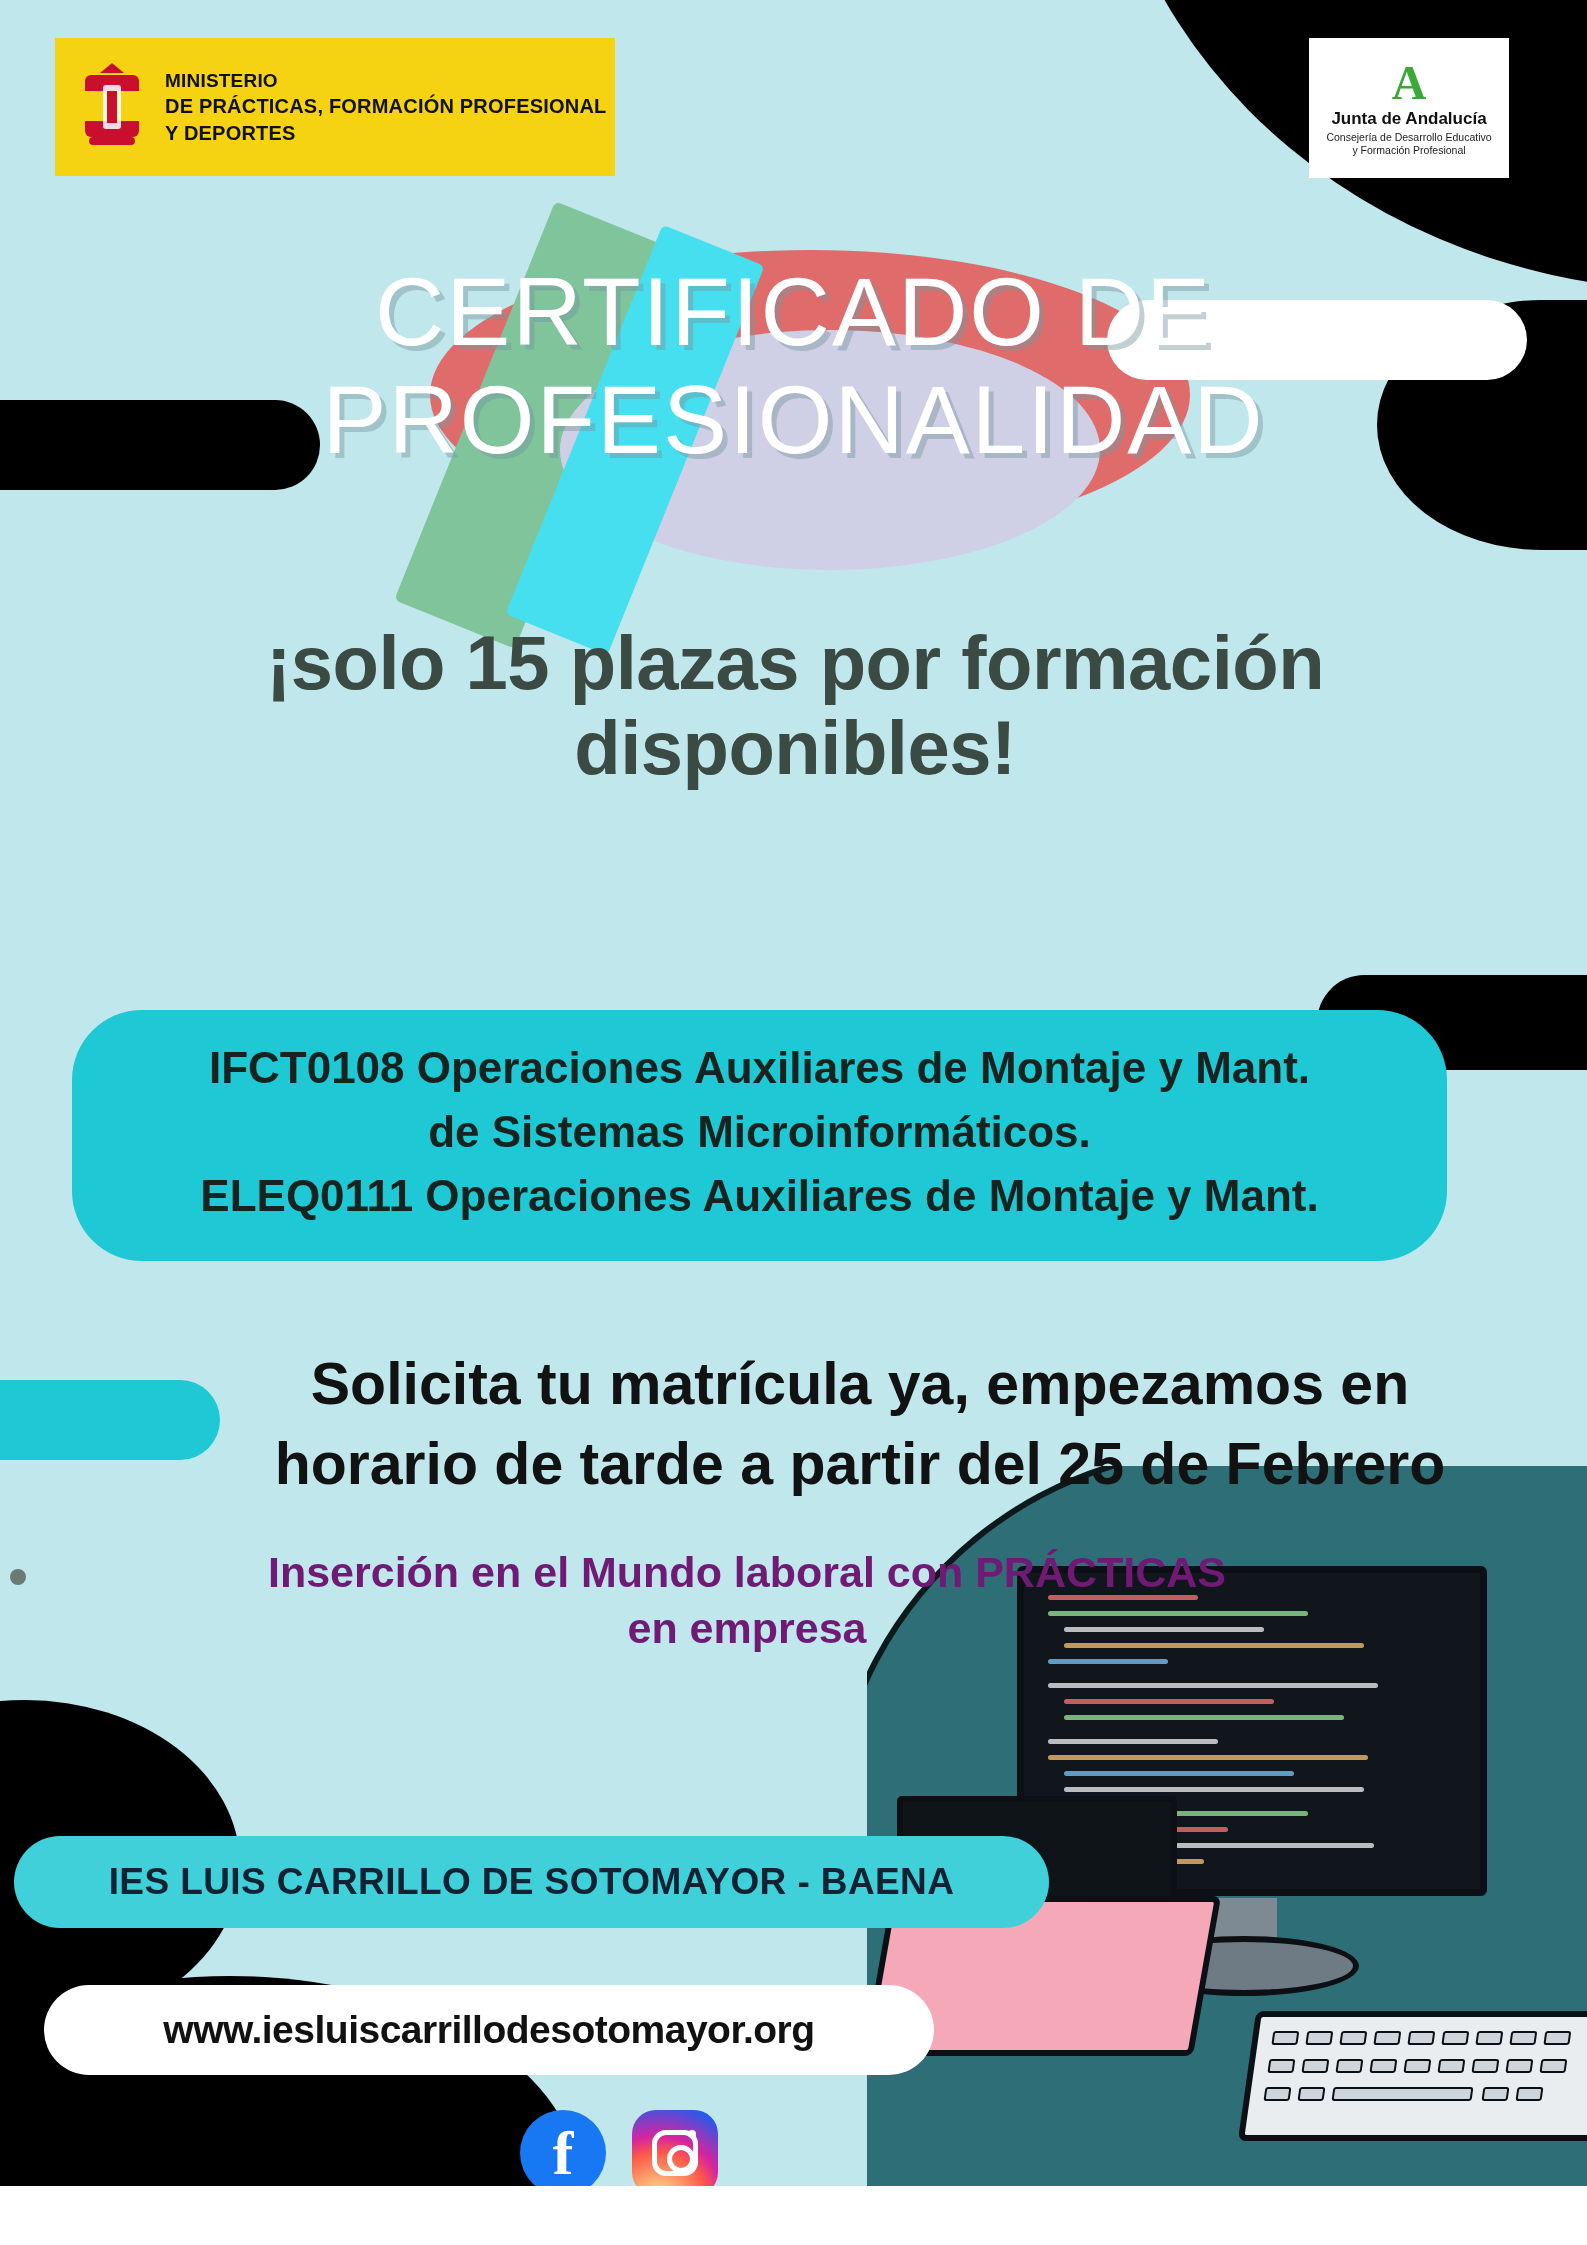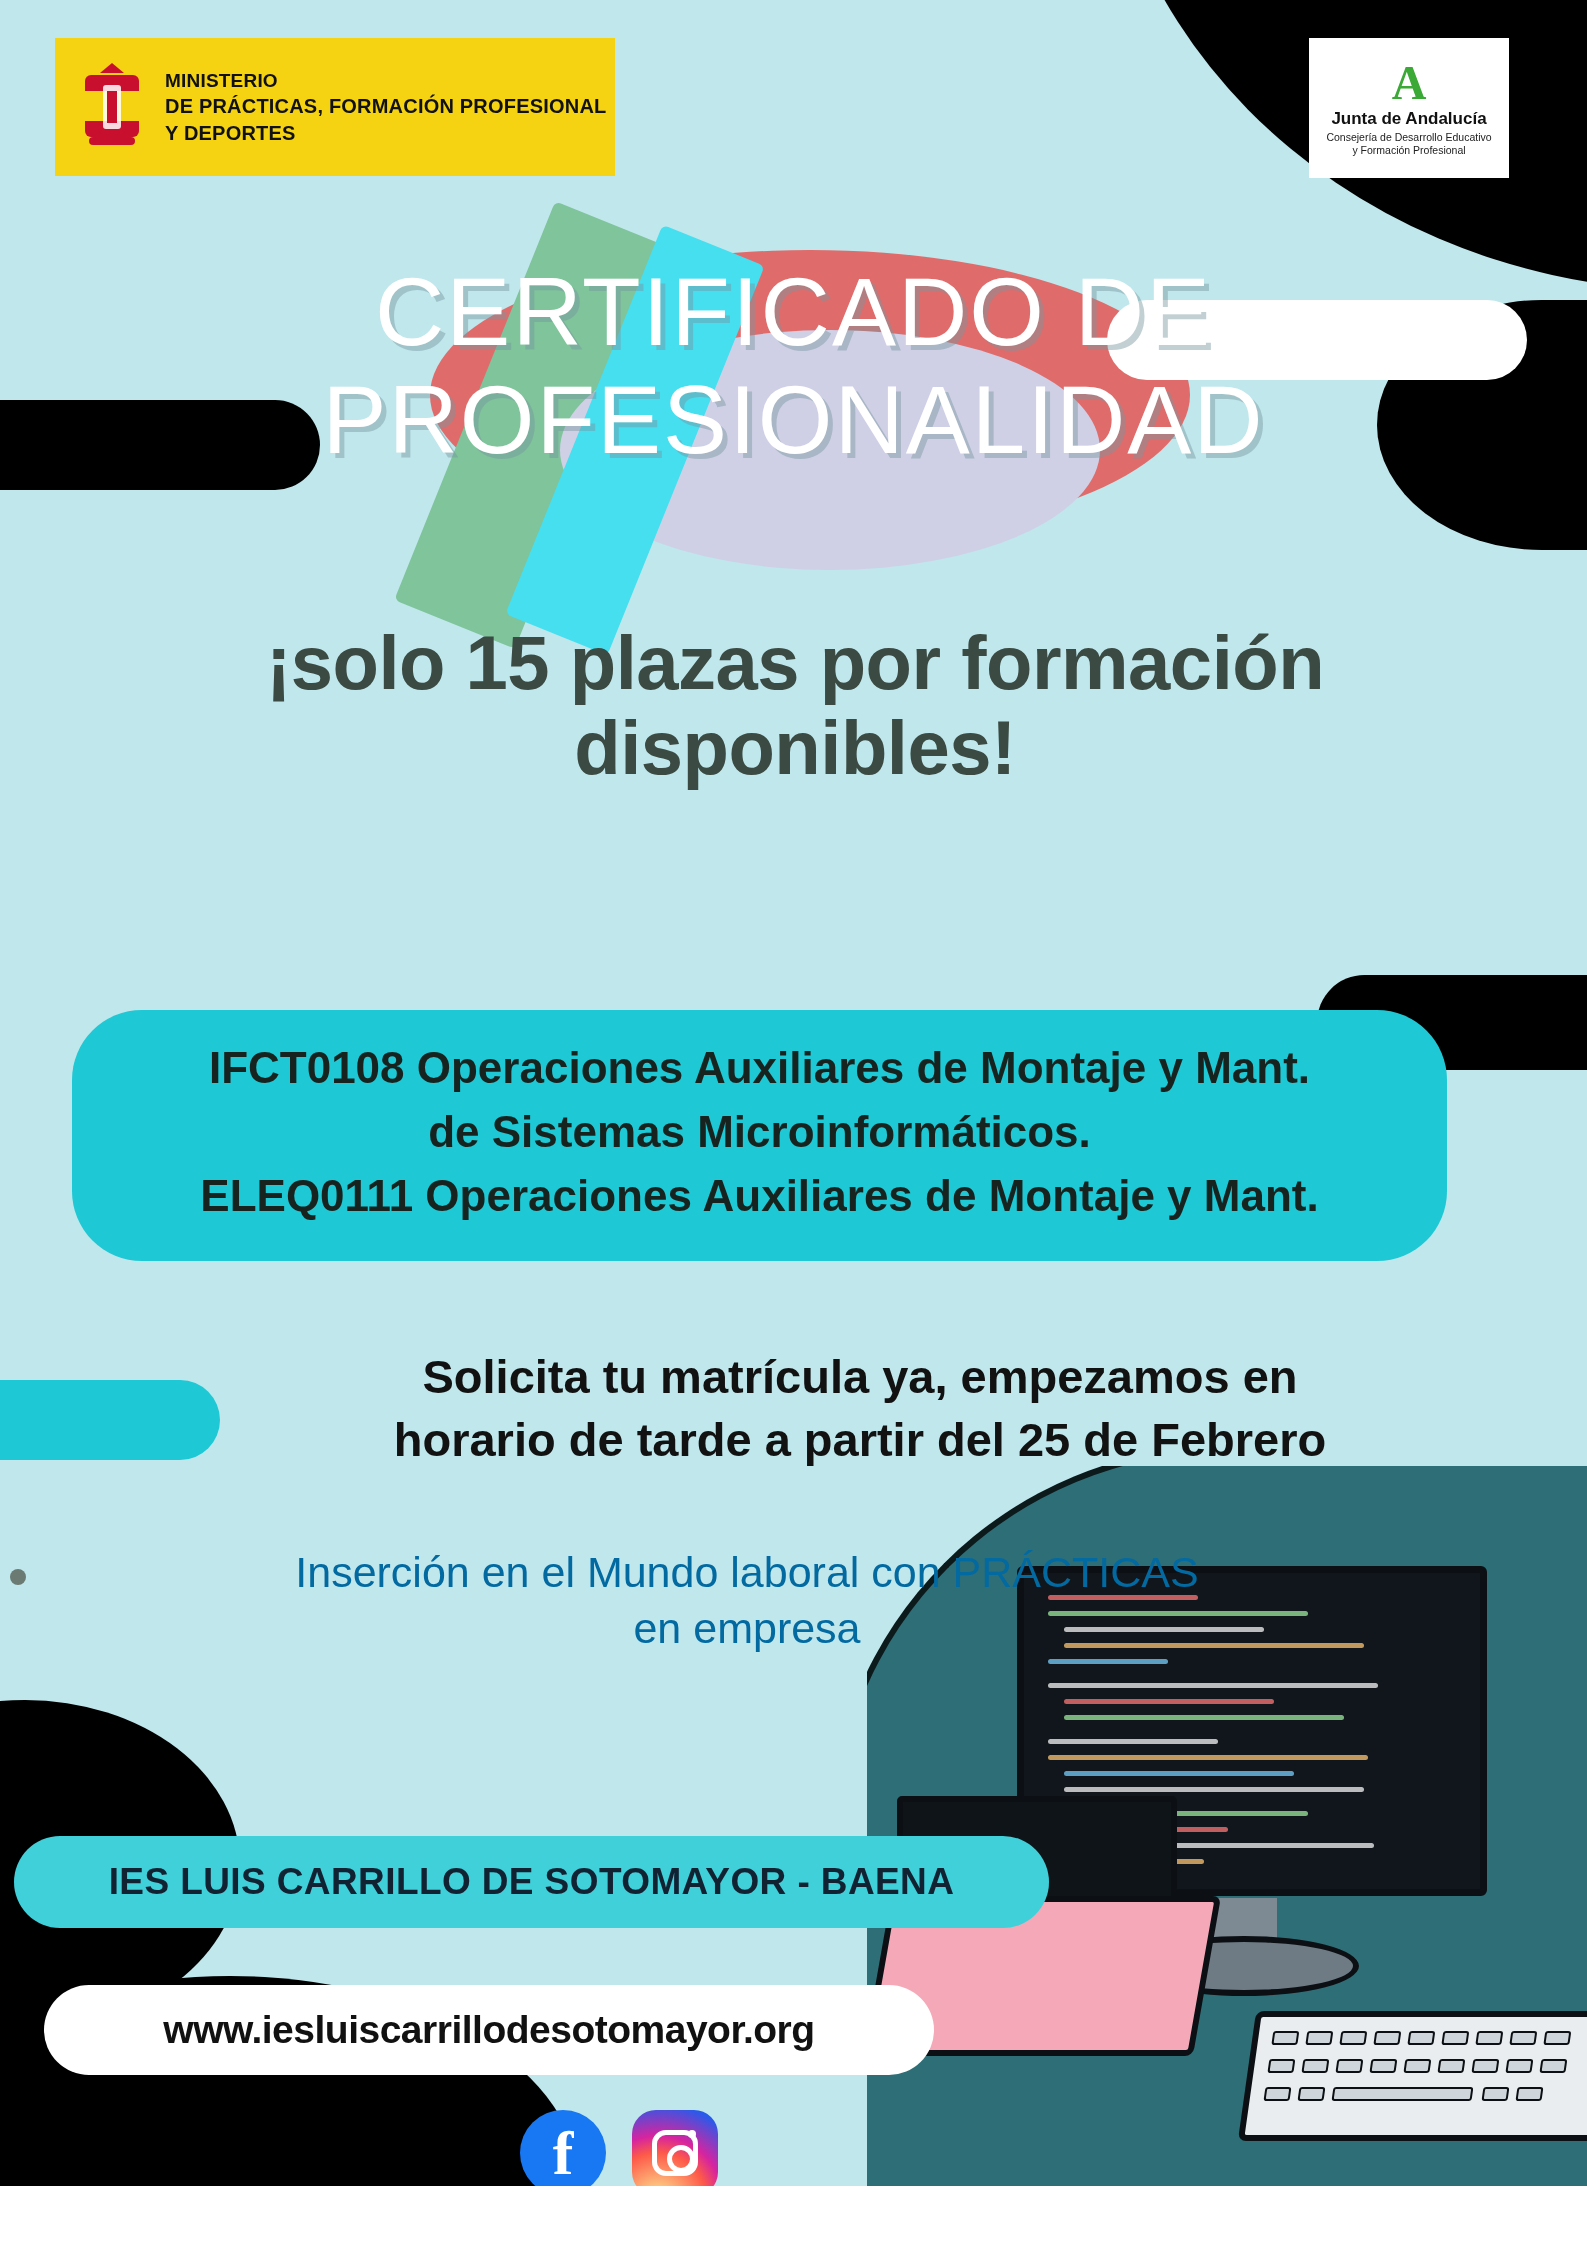--- a/index.html
+++ b/index.html
@@ -192,21 +192,21 @@
     font-weight: 800;
     color: #16231f;
     line-height: 1.45;
   }
 
   
   .cta {
     position: absolute;
     top: 1345px; left: 150px; width: 1420px;
     text-align: center;
-    font-size: 47px;
+    font-size: 59px;
     font-weight: 800;
     color: #121212;
     line-height: 1.35;
   }
 
   
   .bullet-row {
     position: absolute;
     top: 1545px; left: 0; width: 1450px;
     display: flex;
@@ -218,22 +218,22 @@
     width: 16px; height: 16px;
     background: #6b7a72;
     border-radius: 50%;
     margin-top: 24px;
     flex: 0 0 auto;
   }
   .bullet-text {
     flex: 1;
     text-align: center;
     font-size: 43px;
-    font-weight: 400;
-    color: #0369a1;
+    font-weight: 700;
+    color: #701a75;
     line-height: 1.3;
   }
 
   .ven {
     position: absolute;
     top: 1745px; left: 100px; width: 1100px;
     text-align: center;
     font-size: 36px;
     color: #2b2b2b;
     font-weight: 400;

